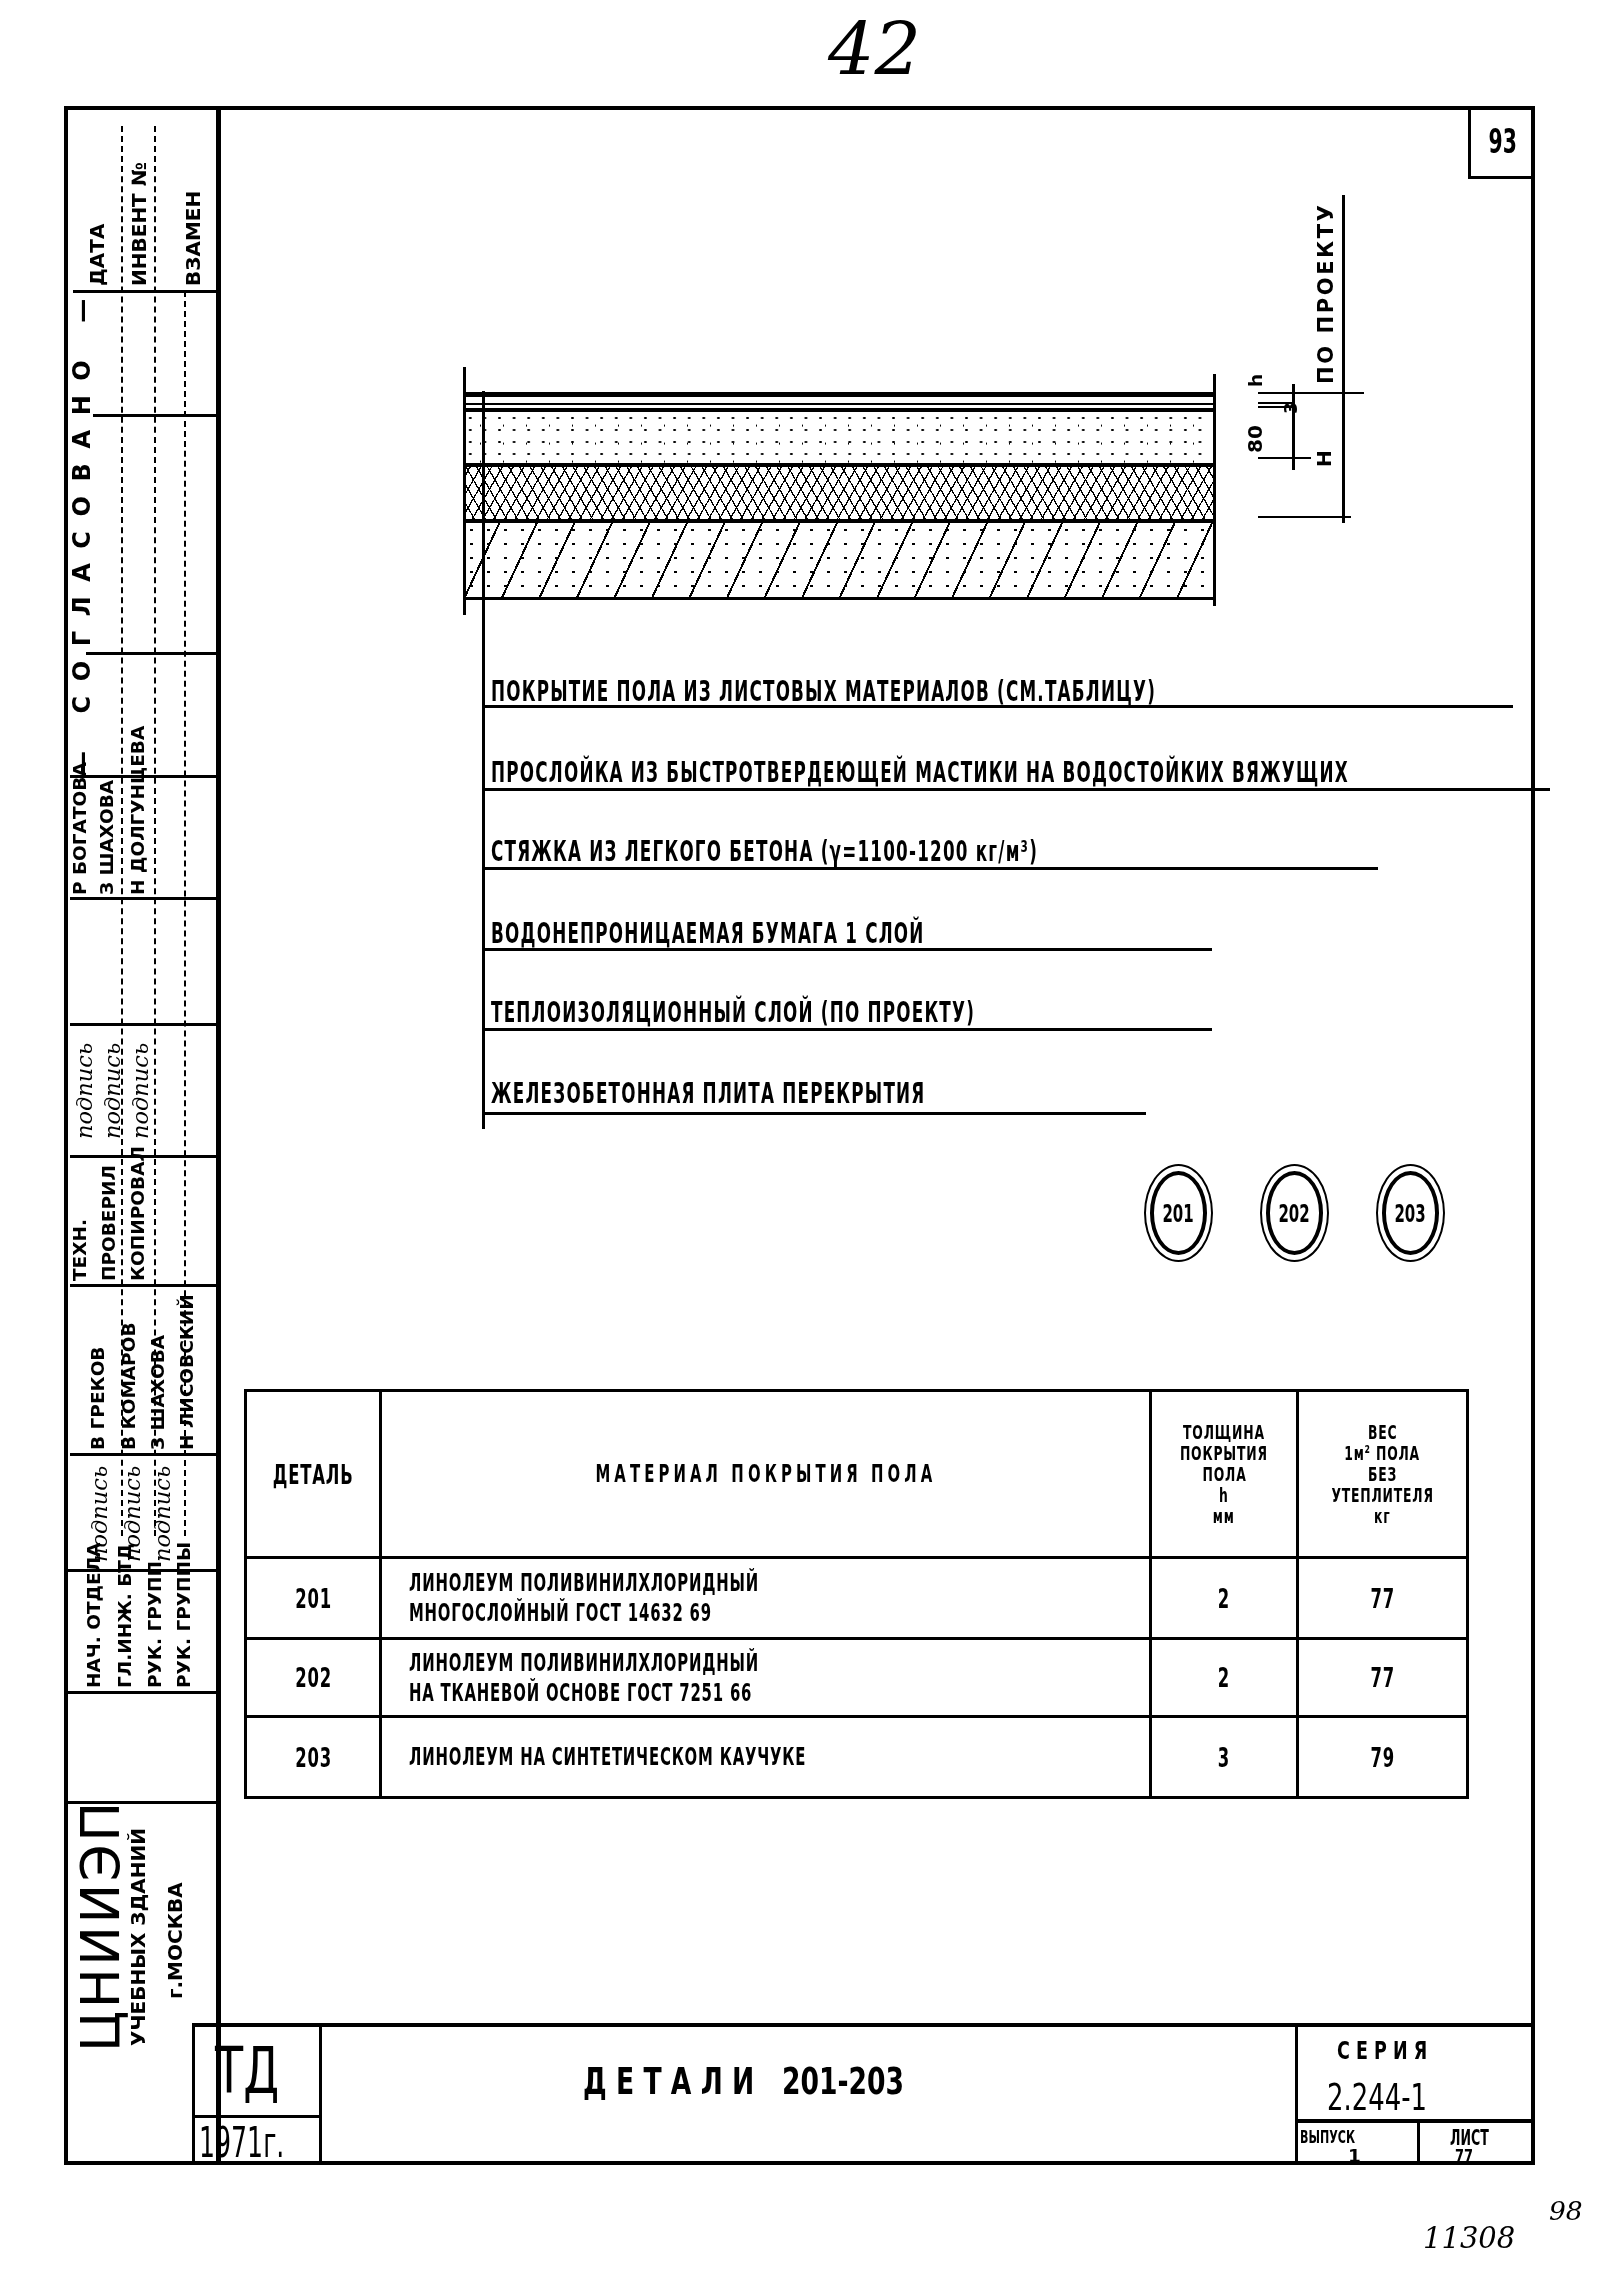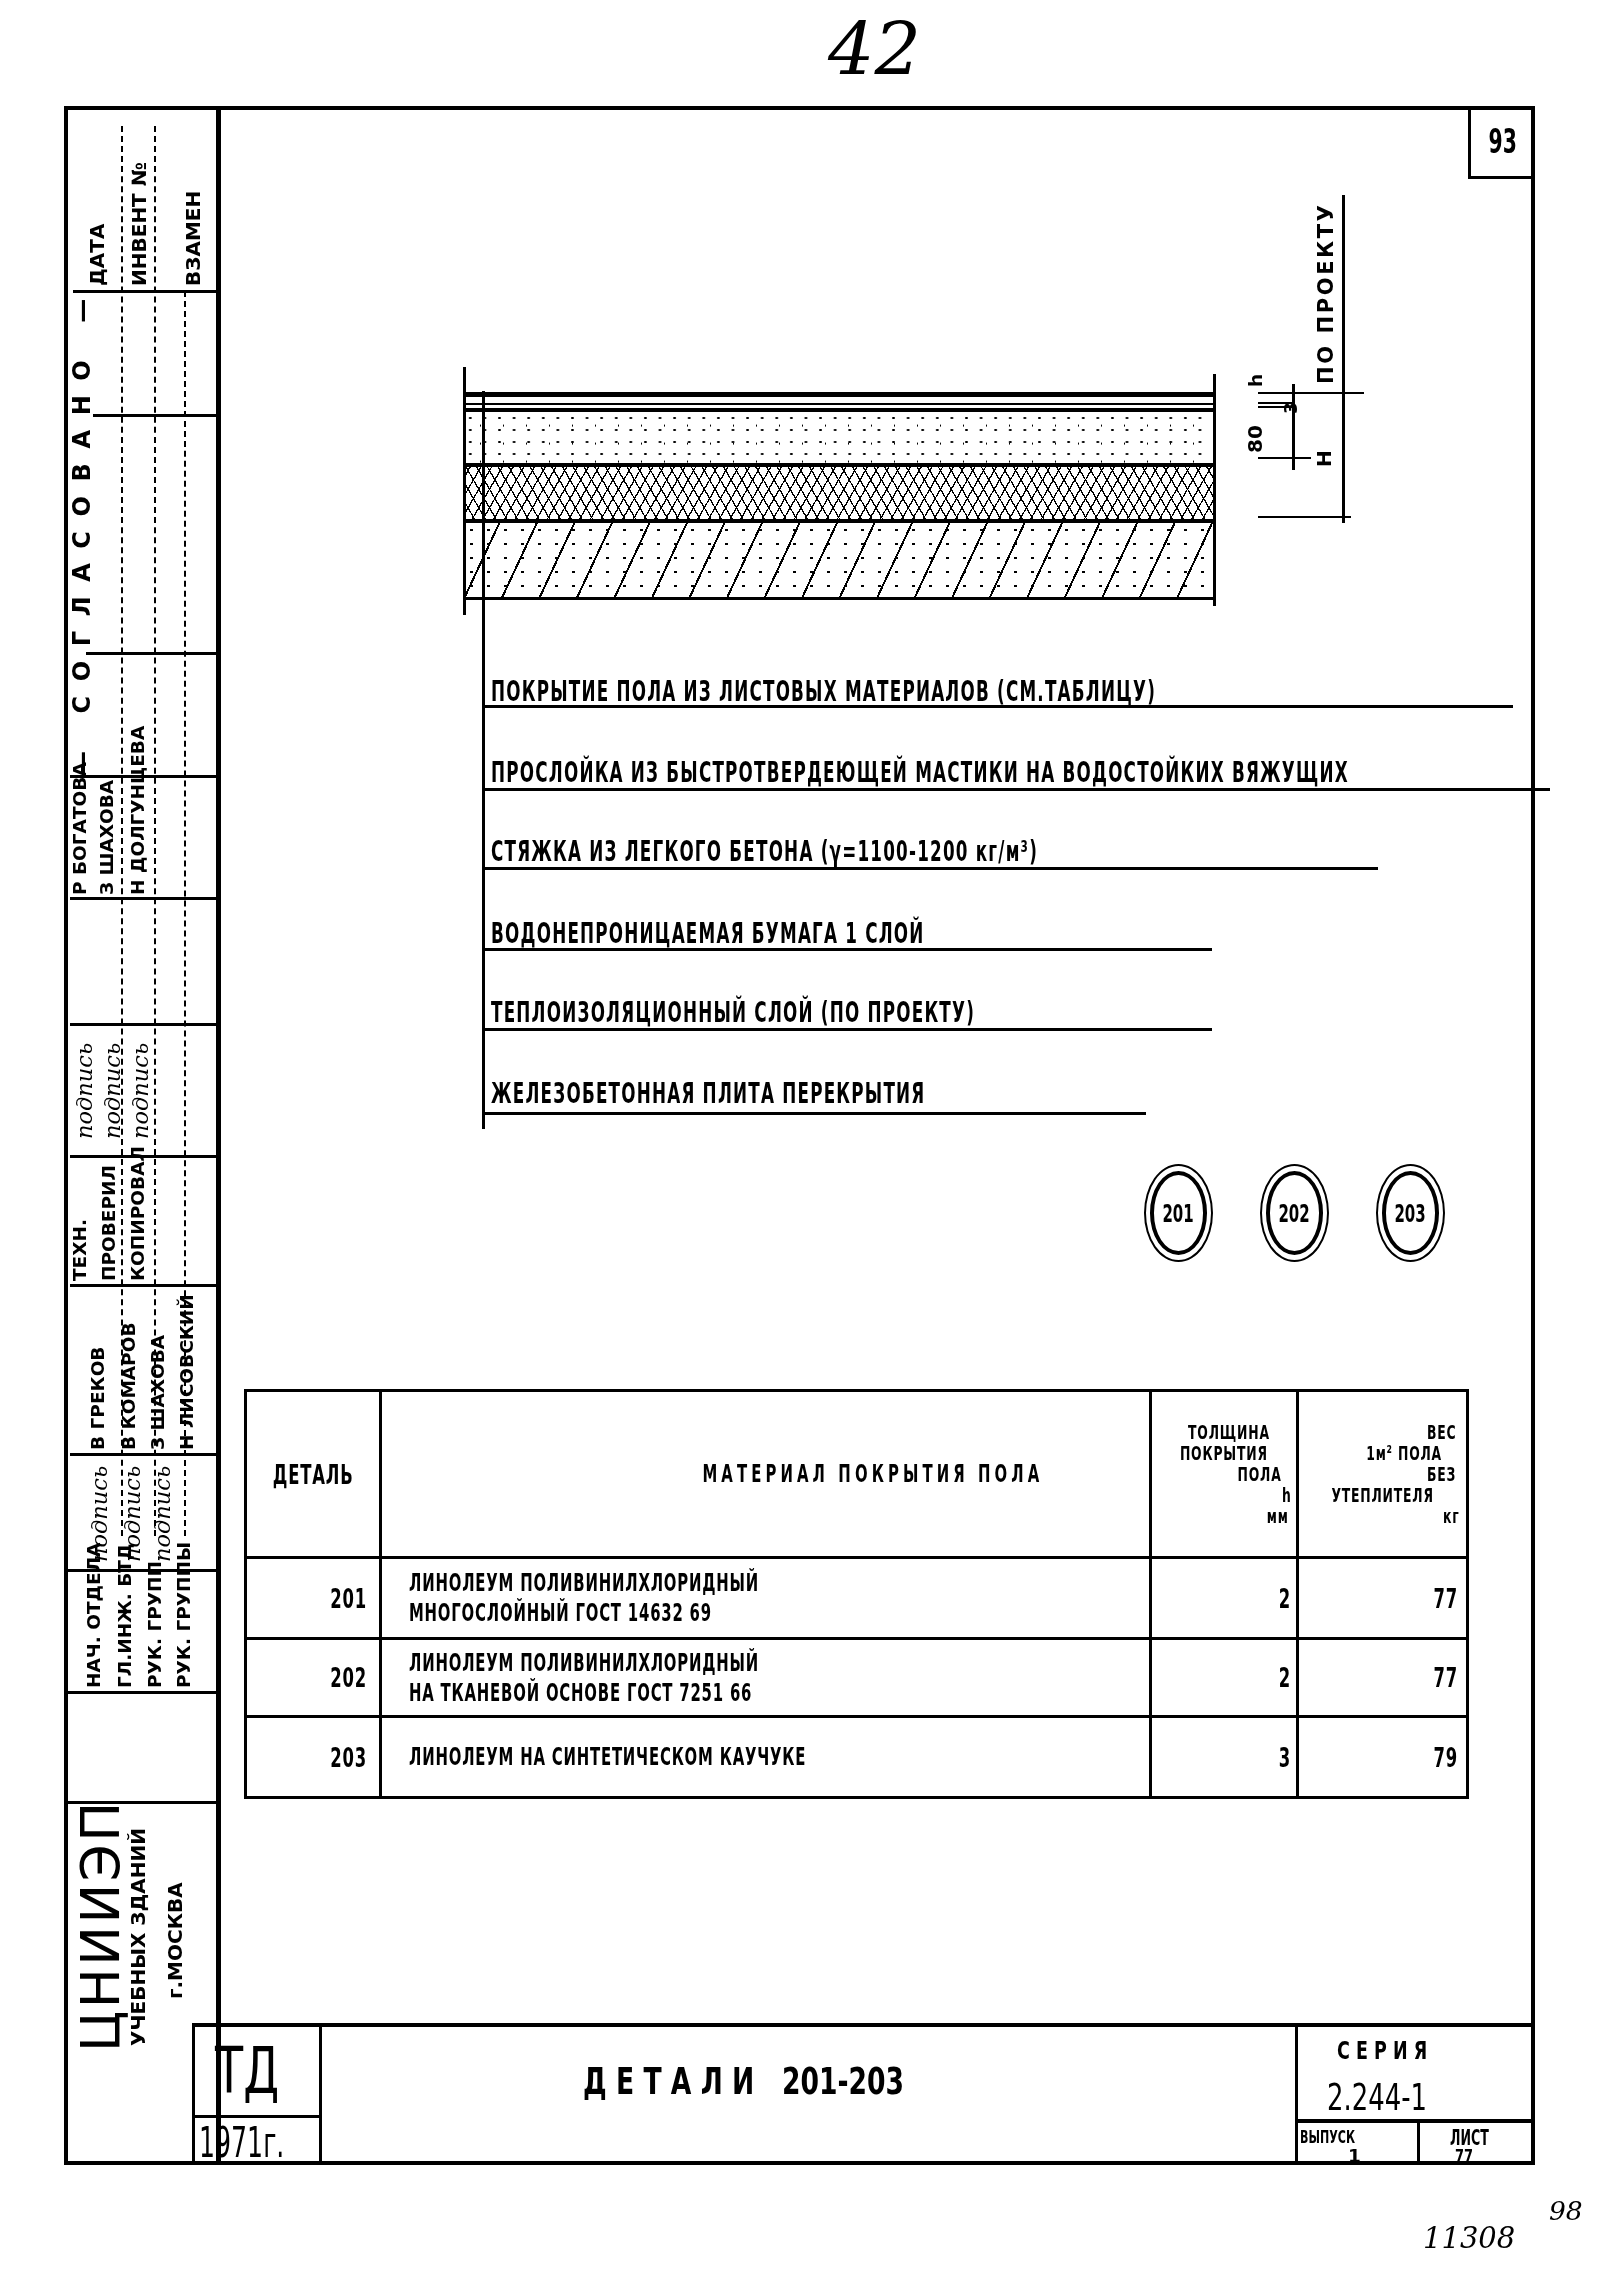--- a/index.html
+++ b/index.html
@@ -11,21 +11,21 @@
   .dash-v { position: absolute; width: 0; border-left: 2.6px dashed #000; }
   .rot { position: absolute; transform: rotate(-90deg); transform-origin: left top; white-space: nowrap;
          font-family: "DejaVu Sans", sans-serif; font-weight: bold; }
   .hand { font-family: "DejaVu Serif", serif; font-style: italic; font-weight: normal; }
 
   
   .layer { position: absolute; left: 463px; width: 751px; box-sizing: border-box; }
 
   
   table.spec { position: absolute; left: 244px; top: 1389px; width: 1225px; border-collapse: collapse; }
-  table.spec td { border: 3.3px solid #000; text-align: right; vertical-align: middle;
+  table.spec td { border: 3.3px solid #000; text-align: center; vertical-align: middle;
                   font-family: "DejaVu Sans", sans-serif; font-weight: bold; letter-spacing: 1.3px; }
   table.spec td.left { text-align: left; padding-left: 26.5px; }
   .stretch { display: inline-block; transform: scaleX(0.62); transform-origin: center; white-space: nowrap; }
   .stretchL { display: inline-block; transform: scaleX(0.62); transform-origin: left center; white-space: nowrap; }
 
   .label-row { position: absolute; left: 491px; font-family: "DejaVu Sans", sans-serif; font-weight: bold;
                font-size: 28px; white-space: nowrap; letter-spacing: 2px; }
   .label-row span { display: inline-block; transform: scaleX(0.6); transform-origin: left center; }
   .uline { position: absolute; height: 2.6px; background: #000; }
 

